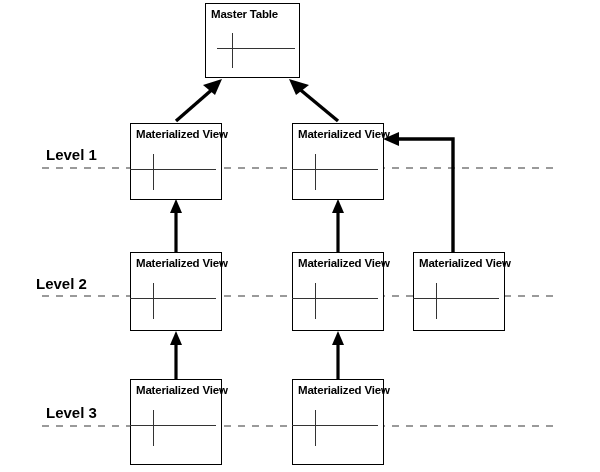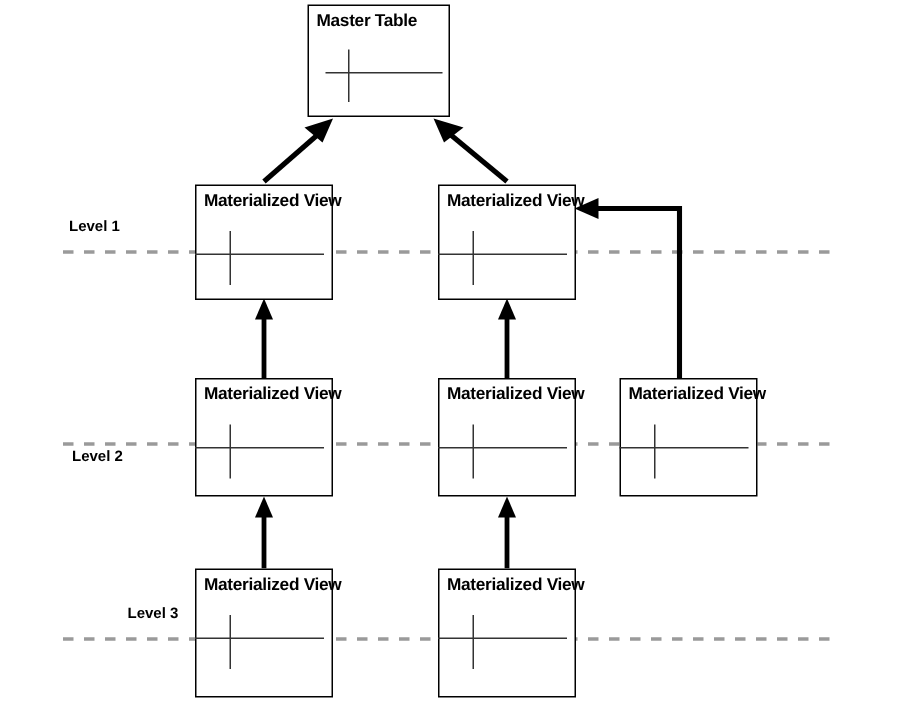--- a/index.html
+++ b/index.html
@@ -46,21 +46,21 @@
     height: 0;
     border-top: 1.8px solid #333333;
   }
   .glyph-v {
     position: absolute;
     width: 0;
     border-left: 1.8px solid #333333;
   }
   .level-label {
     position: absolute;
-    font-size: 10px;
+    font-size: 15px;
     font-weight: bold;
     color: #000000;
     white-space: nowrap;
     z-index: 6;
   }
 </style>
 </head>
 <body>
 
 <div id="diagram-root">
@@ -107,22 +107,22 @@
 
       <g>
         <path d="M 453 252 L 453 139 L 396 139" fill="none" stroke="#000000" stroke-width="3.4" stroke-linejoin="miter"></path>
         <polygon points="383,139 399,132 399,146" fill="#000000" stroke="none"></polygon>
       </g>
 
     </g>
   </svg>
 
   <div class="level-label" style="left:46px; top:146px;">Level 1</div>
-  <div class="level-label" style="left:48px; top:275px;margin-top:24px;">Level 2</div>
-  <div class="level-label" style="left:46px; top:404px;margin-left:39px;">Level 3</div>
+  <div class="level-label" style="left:36px; top:275px;">Level 2</div>
+  <div class="level-label" style="left:46px; top:404px;">Level 3</div>
 
   <div class="node-box" style="left:205px; top:3px; width:95px; height:75px;">
     <div class="node-label">Master Table</div>
     <div class="glyph-h" style="left:11px; top:44px; width:78px;"></div>
     <div class="glyph-v" style="left:26px; top:29px; height:35px;"></div>
   </div>
 
   <div class="node-box" style="left:130px; top:123px; width:92px; height:77px;">
     <div class="node-label">Materialized View</div>
     <div class="glyph-h" style="left:-1px; top:45px; width:86px;"></div>

